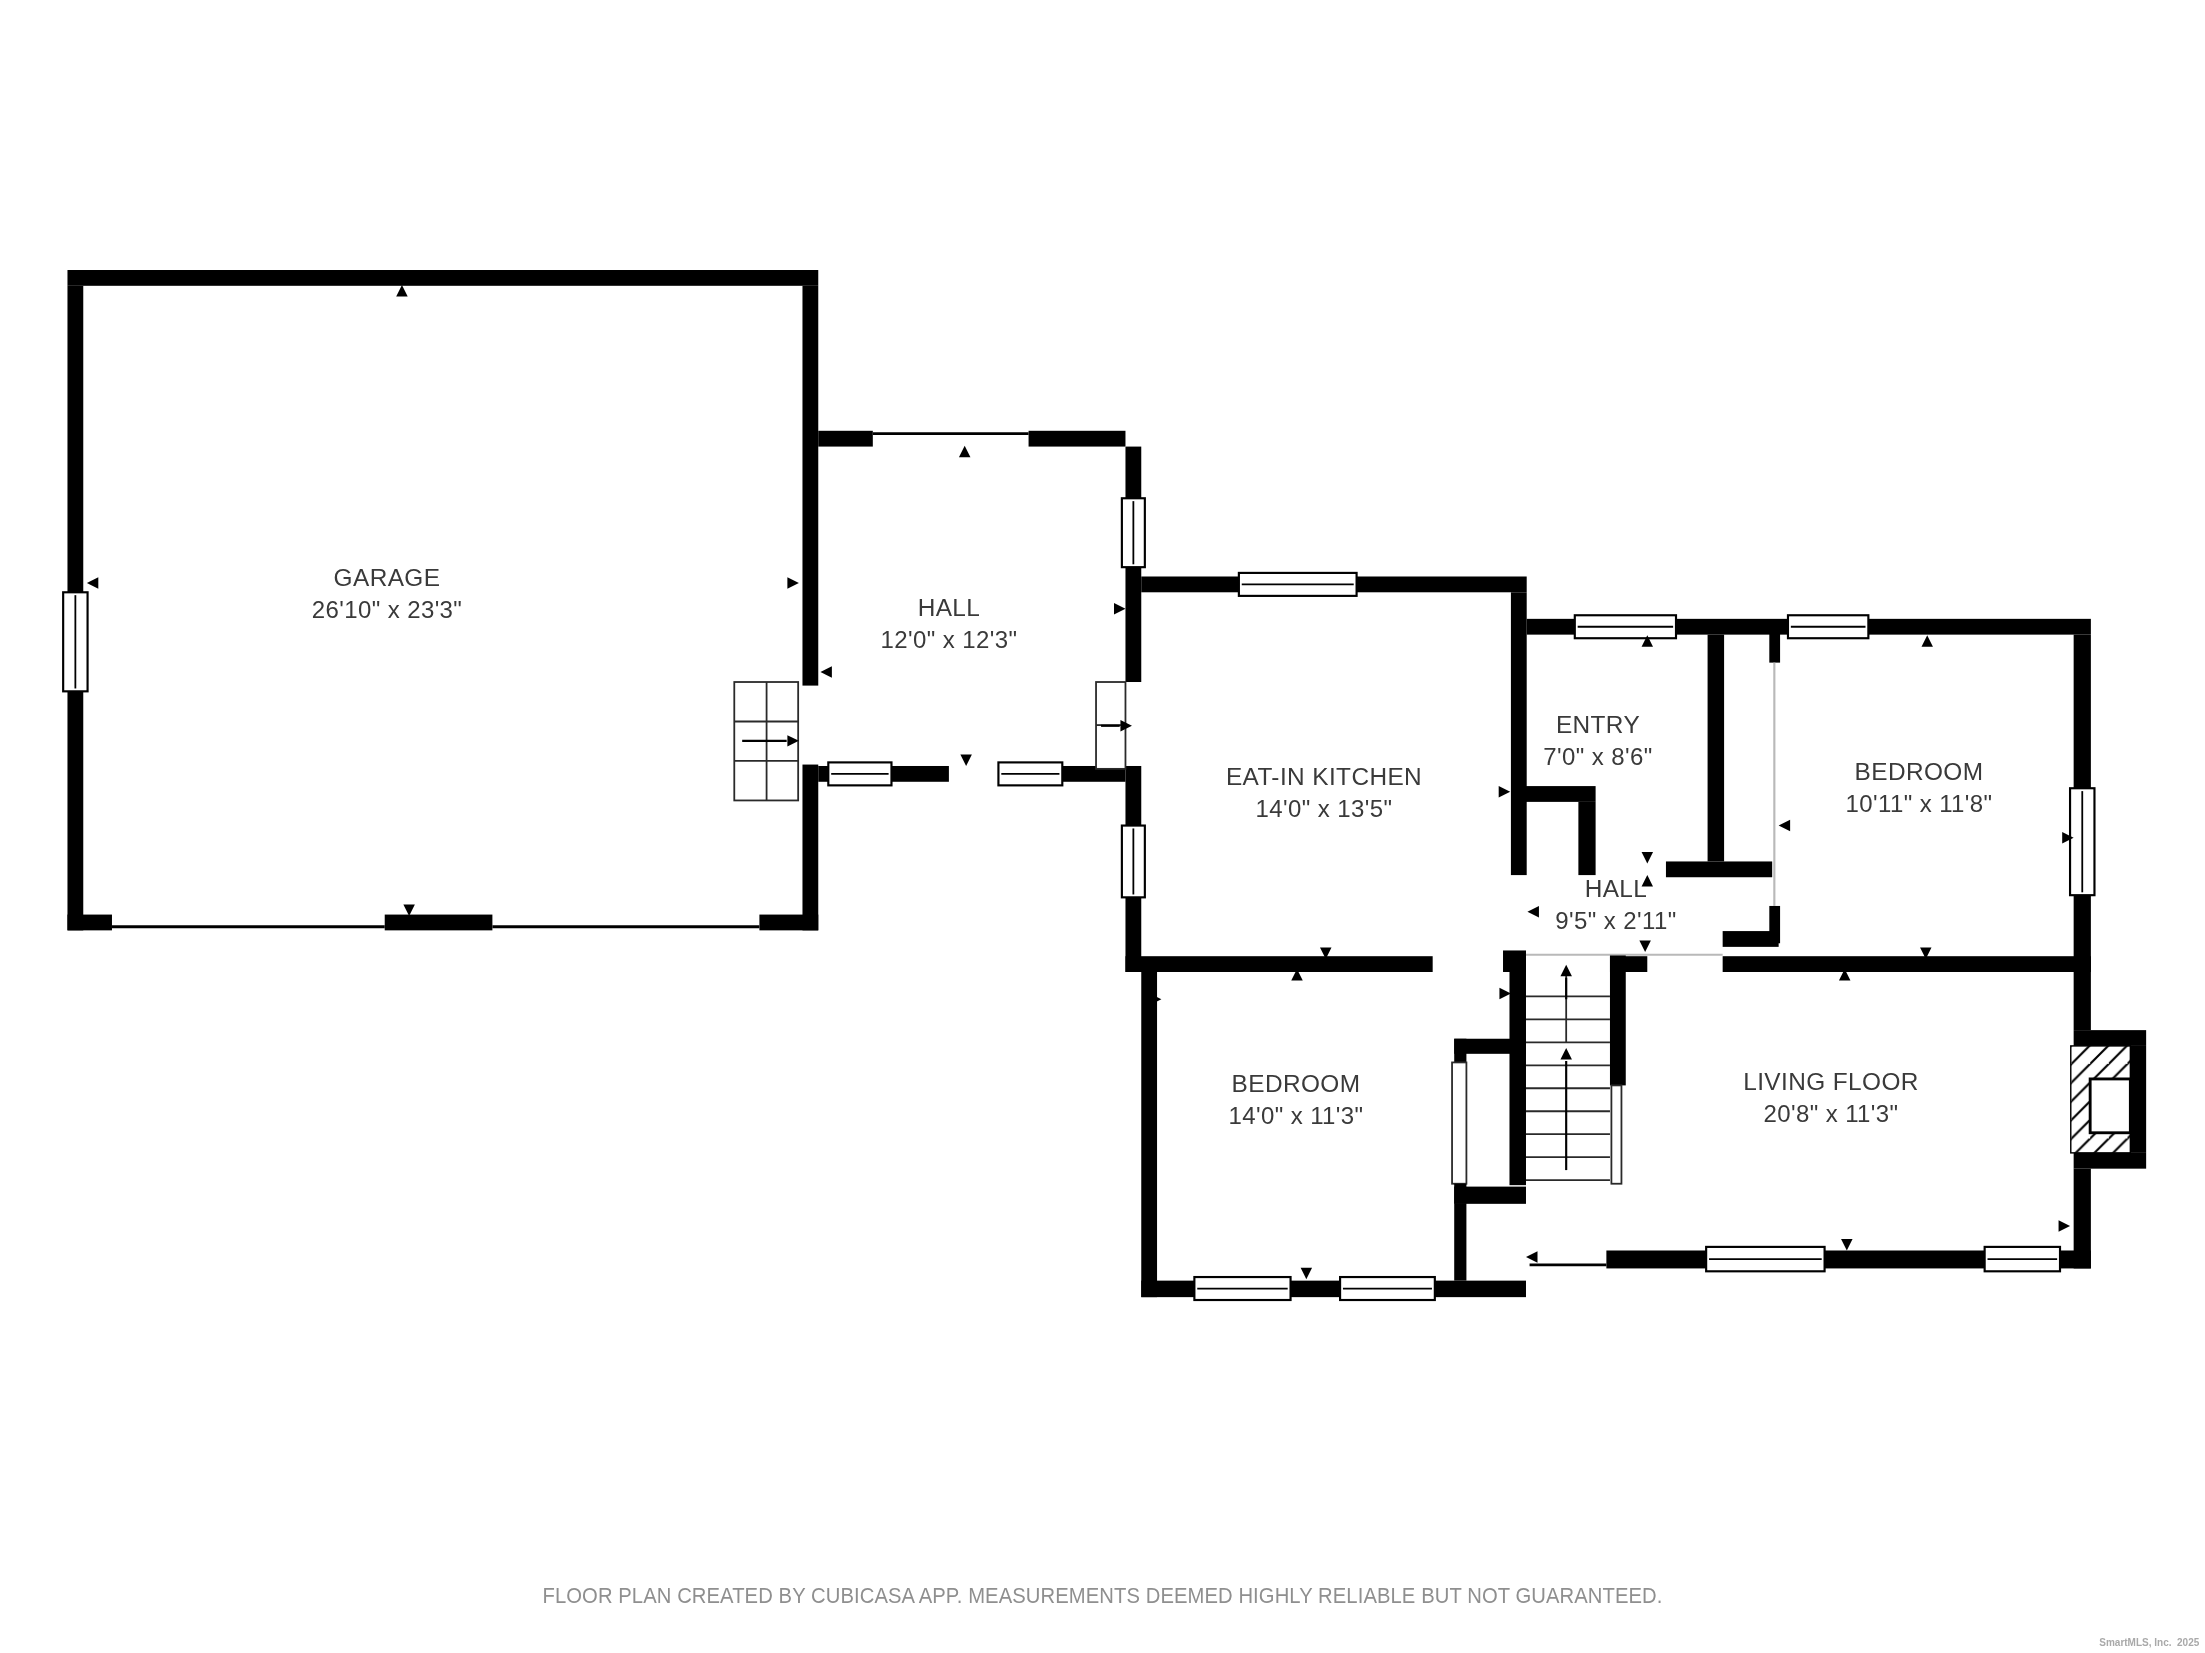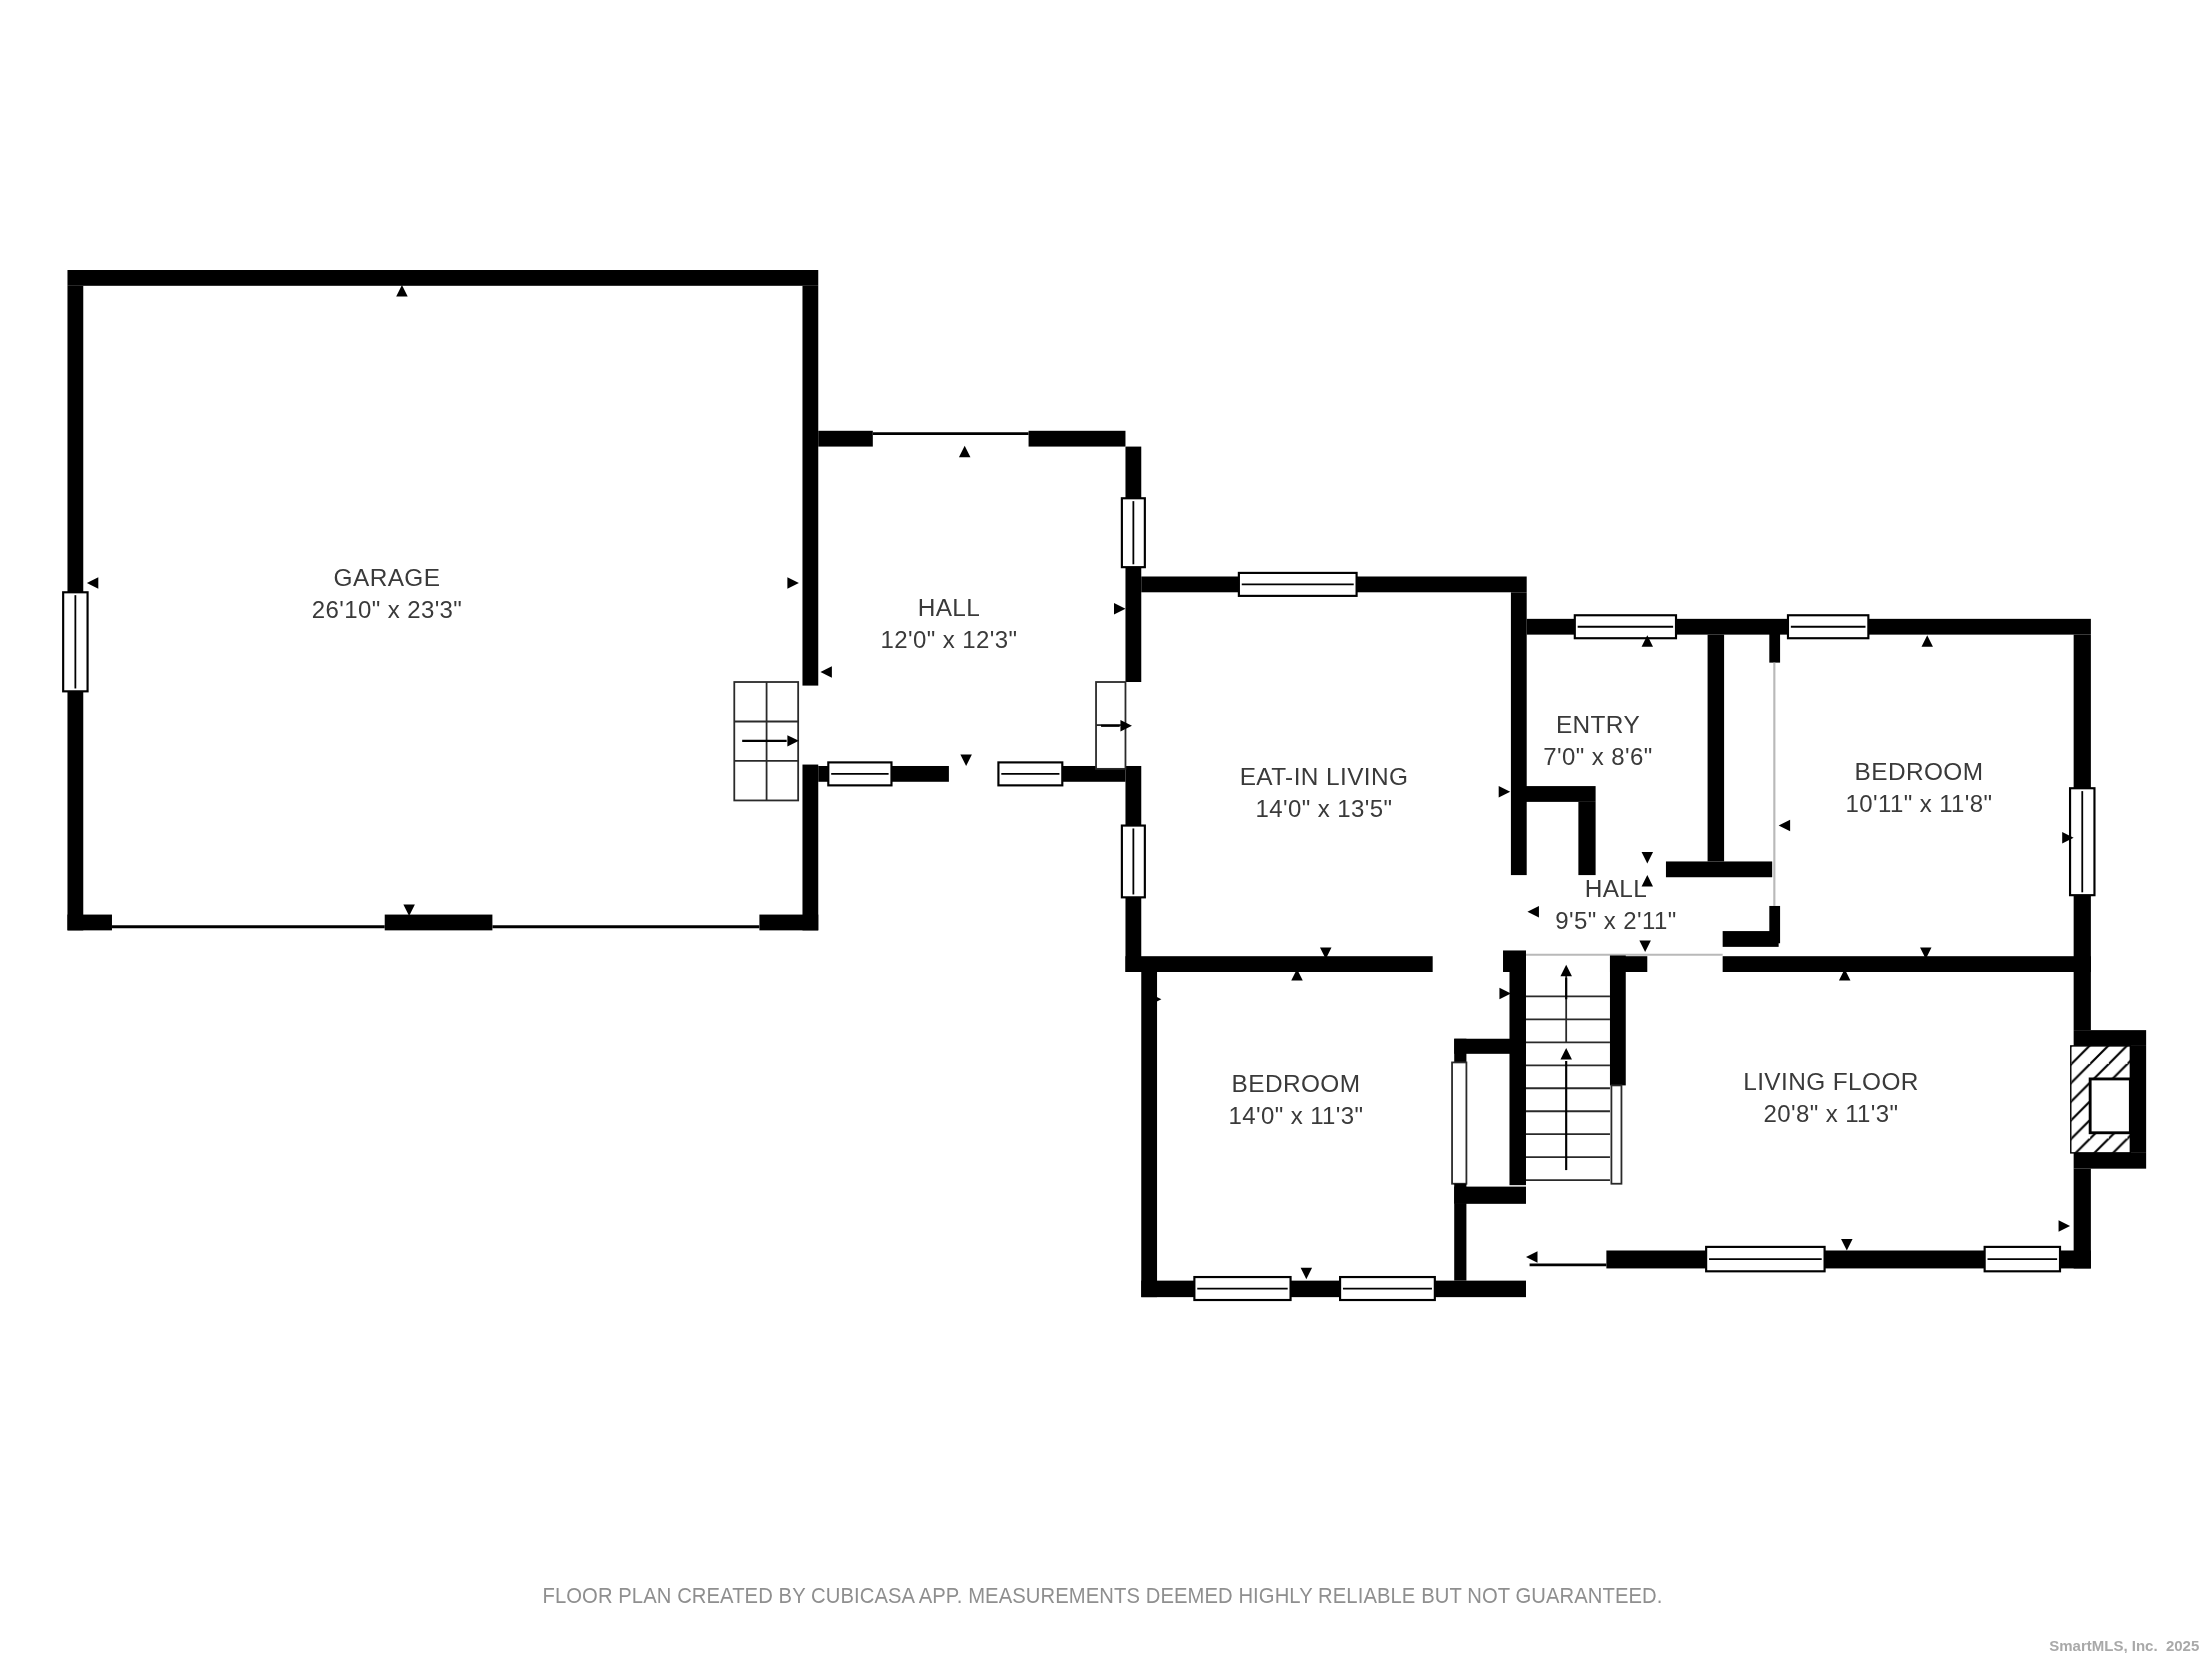--- a/index.html
+++ b/index.html
@@ -15,21 +15,21 @@
   svg .stepbox{fill:#fff;stroke:#2a2a2a;stroke-width:2.5;}
   svg .doorleaf{fill:#fff;stroke:#2a2a2a;stroke-width:2.5;}
   svg .arrowshaft{stroke:#000;stroke-width:3;}
   svg .marker{fill:#000;}
   svg .fireboxframe{fill:#fff;stroke:#000;stroke-width:4;}
   .room-label{position:absolute;transform:translate(-50%,-50%);text-align:center;color:#3a3a3a;white-space:nowrap;}
   .room-name{display:block;font-size:24.4px;line-height:32px;letter-spacing:0.4px;margin-top:8px;}
   .room-dims{display:block;font-size:24px;line-height:32px;letter-spacing:0.4px;}
   .footer-note{position:absolute;left:0;right:0;top:1584px;text-align:center;font-size:21.5px;
                color:#8f8f8f;letter-spacing:0.1px;transform:scaleX(.94);}
-  .watermark{position:absolute;right:5.7px;top:1637px;font-size:15px;font-weight:bold;
+  .watermark{position:absolute;right:5.7px;top:1637px;font-size:10px;font-weight:bold;
              color:#a9a9a9;white-space:pre;}
 </style>
 </head>
 <body>
 
 <div class="plan">
 
   <svg class="geometry" width="2205" height="1654" viewBox="0 0 3072 2304">
     <defs>
       <path id="tri" d="M0,-10 L8,6 L-8,6 Z"></path>
@@ -251,21 +251,21 @@
 
   <div class="room-label" style="left:387px;top:590px">
     <span class="room-name">GARAGE</span>
     <span class="room-dims">26'10" x 23'3"</span>
   </div>
   <div class="room-label" style="left:949px;top:620px">
     <span class="room-name">HALL</span>
     <span class="room-dims">12'0" x 12'3"</span>
   </div>
   <div class="room-label" style="left:1324px;top:789px">
-    <span class="room-name">EAT-IN LIVING</span>
+    <span class="room-name">EAT-IN KITCHEN</span>
     <span class="room-dims">14'0" x 13'5"</span>
   </div>
   <div class="room-label" style="left:1598px;top:737px">
     <span class="room-name">ENTRY</span>
     <span class="room-dims">7'0" x 8'6"</span>
   </div>
   <div class="room-label" style="left:1919px;top:784px">
     <span class="room-name">BEDROOM</span>
     <span class="room-dims">10'11" x 11'8"</span>
   </div>

